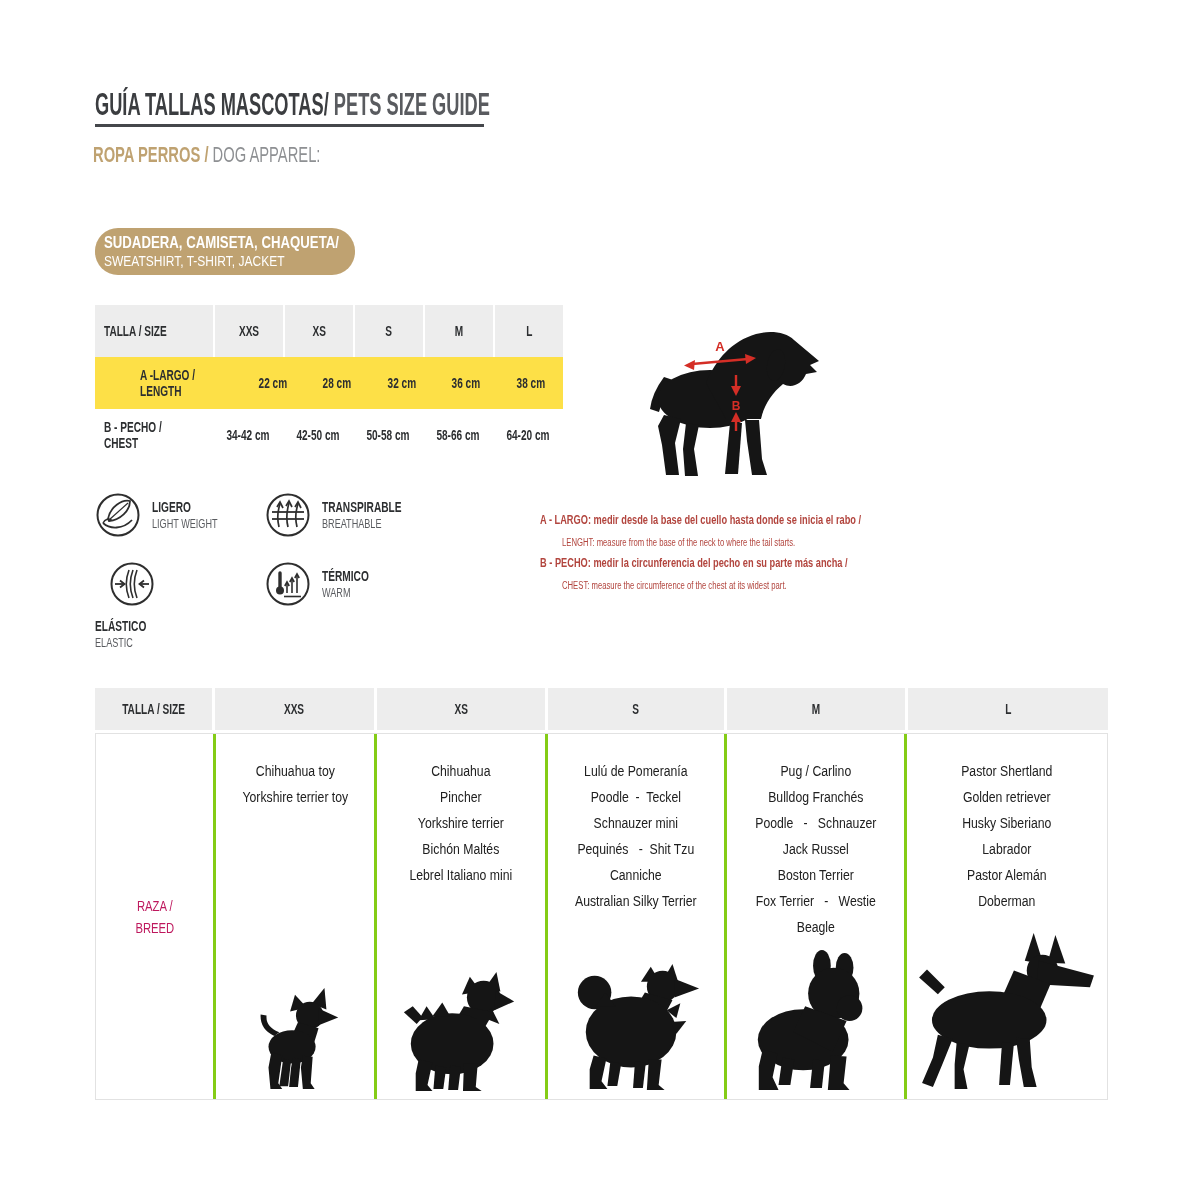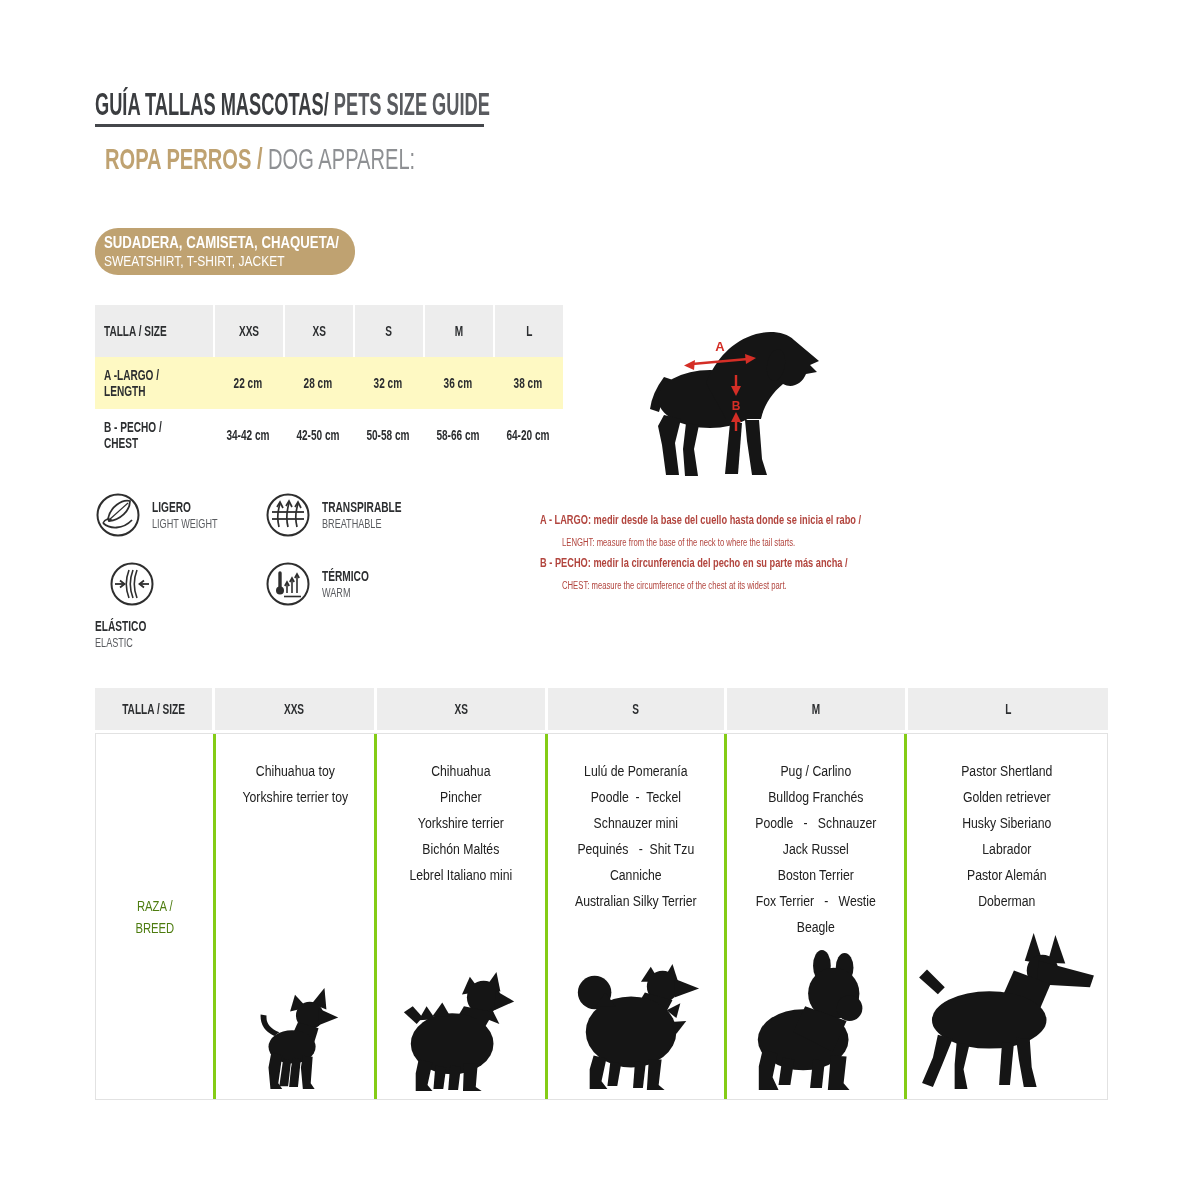--- a/index.html
+++ b/index.html
@@ -11,21 +11,21 @@
   .cond-l{display:inline-block;transform-origin:0 50%;white-space:nowrap;}
 
   
   .title{left:95px;top:86px;font-size:32px;font-weight:700;letter-spacing:0;}
   .title .cond-l{transform:scaleX(.57);}
   .t-es{color:#3b3d40;}
   .t-en{color:#595b5f;}
   .title-underline{left:95px;top:124px;width:389px;height:3px;background:#45474b;}
 
   
-  .subtitle{left:105px;top:142px;font-size:30px;text-align:right;}
+  .subtitle{left:93px;top:142px;font-size:22px;text-align:right;}
   .subtitle .cond-l{transform:scaleX(.67);}
   .s-es{color:#bfa271;font-weight:700;}
   .s-en{color:#8e9093;font-weight:400;}
 
   
   .banner{left:95px;top:228px;width:260px;height:47px;background:#bfa271;color:#fff;
     display:flex;align-items:center;box-sizing:border-box;padding-left:9px;border-radius:23px;}
   .banner-inner{transform:scaleX(.8);transform-origin:0 50%;white-space:nowrap;}
   .banner-l1{font-size:16.5px;font-weight:700;line-height:19px;}
   .banner-l2{font-size:15px;font-weight:400;line-height:18px;}
@@ -34,21 +34,21 @@
   .size-table{left:95px;top:305px;width:468px;}
   .st-row{display:flex;height:52px;}
   .st-row>div{display:flex;align-items:center;justify-content:center;box-sizing:border-box;
     font-size:14px;font-weight:700;color:#2c2e30;}
   .st-row>div:first-child{width:118px;justify-content:flex-start;padding-left:9px;}
   .st-row>div:not(:first-child){width:70px;}
   .st-row>div>span{transform:scaleX(.72);}
   .st-row>div:first-child>span{transform-origin:0 50%;}
   .st-head>div{background:#ededed;border-left:2px solid #fff;}
   .st-head>div:first-child{border-left:none;}
-  .st-a{background:#fef9c3;}
+  .st-a{background:#fde047;padding-left:36px;}
   .st-b{background:#ffffff;}
 
   
   .feature{display:flex;align-items:center;gap:11px;}
   .f-es{font-size:14.5px;font-weight:700;color:#2c2e30;line-height:17px;}
   .f-en{font-size:13px;font-weight:400;color:#595b5f;line-height:16px;}
   .f-text>div{transform:scaleX(.7);transform-origin:0 50%;white-space:nowrap;}
 
   
   .notes{left:540px;top:510px;width:470px;color:#b2453e;}
@@ -61,21 +61,21 @@
   .bt-head{display:flex;height:42px;margin-bottom:3px;}
   .bt-head>div{background:#ededed;display:flex;align-items:center;justify-content:center;
     border-left:3px solid #fff;box-sizing:border-box;font-size:14px;font-weight:700;}
   .bt-head>div:first-child{border-left:none;}
   .bt-head>div>span{transform:scaleX(.72);}
   .c0{width:117px;} .c1{width:162px;} .c2{width:171px;} .c3{width:179px;} .c4{width:181px;} .c5{width:203px;}
   .bt-body{display:flex;height:367px;border:1px solid #e2e2e2;box-sizing:border-box;}
   .bt-body>div{border-left:3px solid #84cc16;box-sizing:border-box;}
   .bt-body>div:first-child{border-left:none;}
   .bt-label-cell{display:flex;flex-direction:column;align-items:center;justify-content:center;
-    font-size:15px;font-weight:400;color:#4d7c0f;line-height:22px;}
+    font-size:15px;font-weight:400;color:#be185d;line-height:22px;}
   .bt-label-cell>div{transform:scaleX(.75);white-space:nowrap;}
   .bt-col{display:flex;flex-direction:column;align-items:center;text-align:center;
     padding-top:24px;}
   .breed-list{width:100%;}
   .breed-line{font-size:15.5px;color:#202020;line-height:26px;transform:scaleX(.79);white-space:pre;}
   .dog{margin-top:auto;margin-bottom:6px;}
 
   svg{display:block;}
   .icon-stroke{stroke:#2e2e2e;fill:none;}
 </style>

